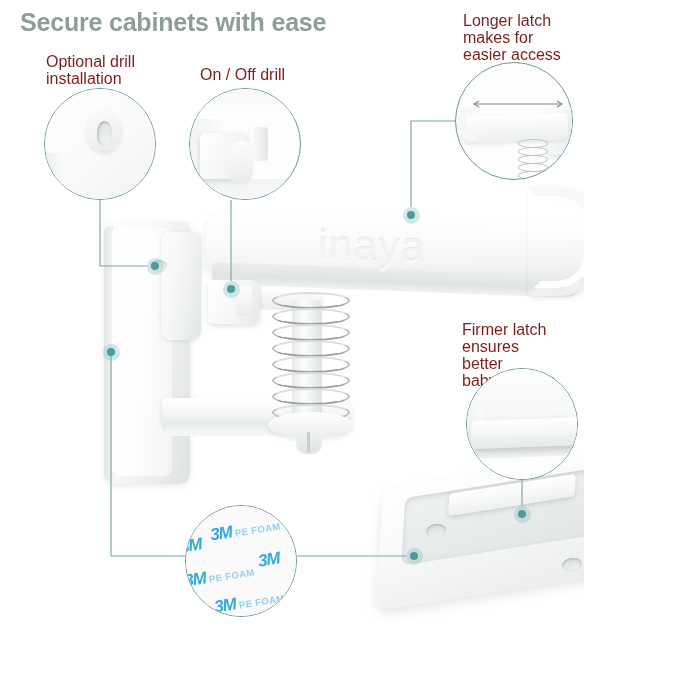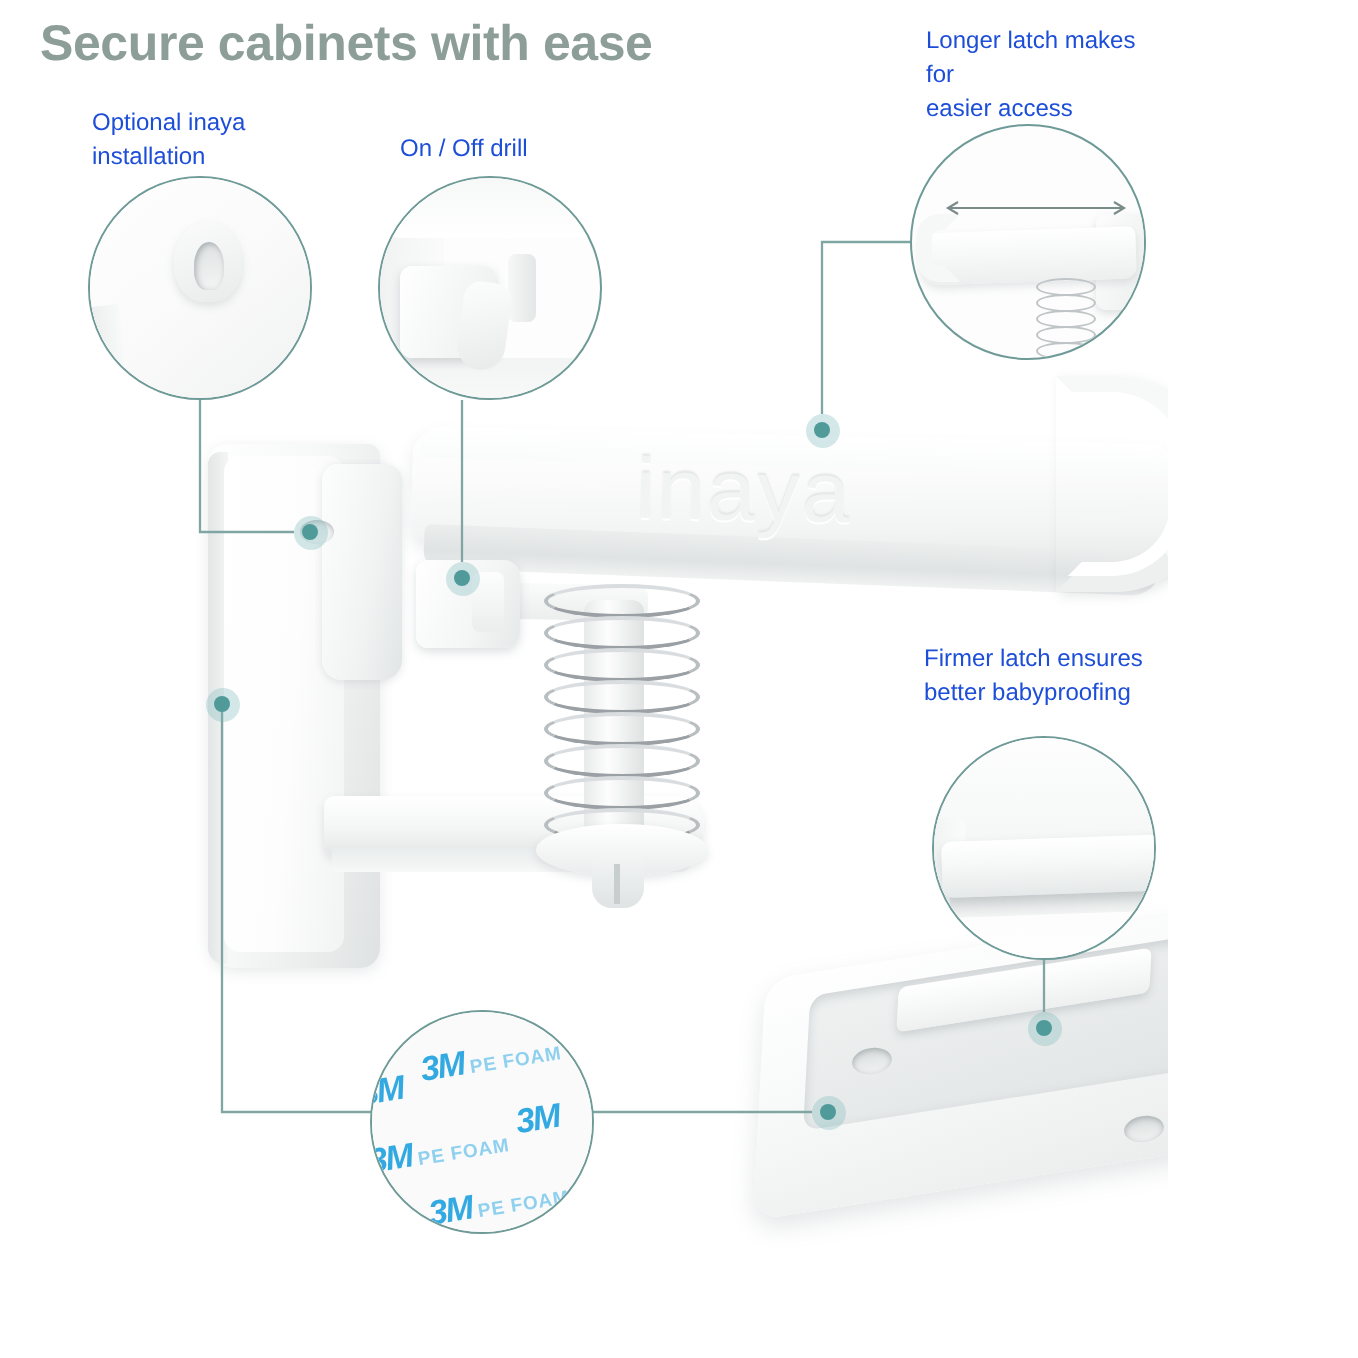--- a/index.html
+++ b/index.html
@@ -24,23 +24,23 @@
     font-size: 25px;
     font-weight: 700;
     letter-spacing: -0.2px;
     color: #8d9e99;
     white-space: nowrap;
   }
 
   
   .callout-label {
     position: absolute;
-    font-size: 12px;
+    font-size: 16px;
     line-height: 17px;
-    color: #1d4ed8;
+    color: #7f1d1d;
     white-space: pre-line;
   }
 
   
   .zoom-circle {
     position: absolute;
     border-radius: 50%;
     border: 1.2px solid #6e9a97;
     background: #fdfdfd;
     overflow: hidden;
@@ -531,21 +531,21 @@
     </g>
   </svg>
 
   <div class="marker-dot" style="left:155px; top:266px;"></div>
   <div class="marker-dot" style="left:231px; top:289px;"></div>
   <div class="marker-dot" style="left:411px; top:215px;"></div>
   <div class="marker-dot" style="left:522px; top:514px;"></div>
   <div class="marker-dot" style="left:414px; top:556px;"></div>
   <div class="marker-dot" style="left:111px; top:352px;"></div>
 
-  <div class="callout-label" style="left:46px; top:53px;">Optional inaya
+  <div class="callout-label" style="left:46px; top:53px;">Optional drill
 installation</div>
   <div class="zoom-circle" style="left:44px; top:88px; width:112px; height:112px;">
     <div class="c-art drill-body"></div>
     <div class="c-art drill-edge"></div>
     <div class="c-art drill-hole-outer"></div>
     <div class="c-art drill-hole-inner"></div>
   </div>
 
   <div class="callout-label" style="left:200px; top:66px;">On / Off drill</div>
   <div class="zoom-circle" style="left:189px; top:88px; width:112px; height:112px;">

